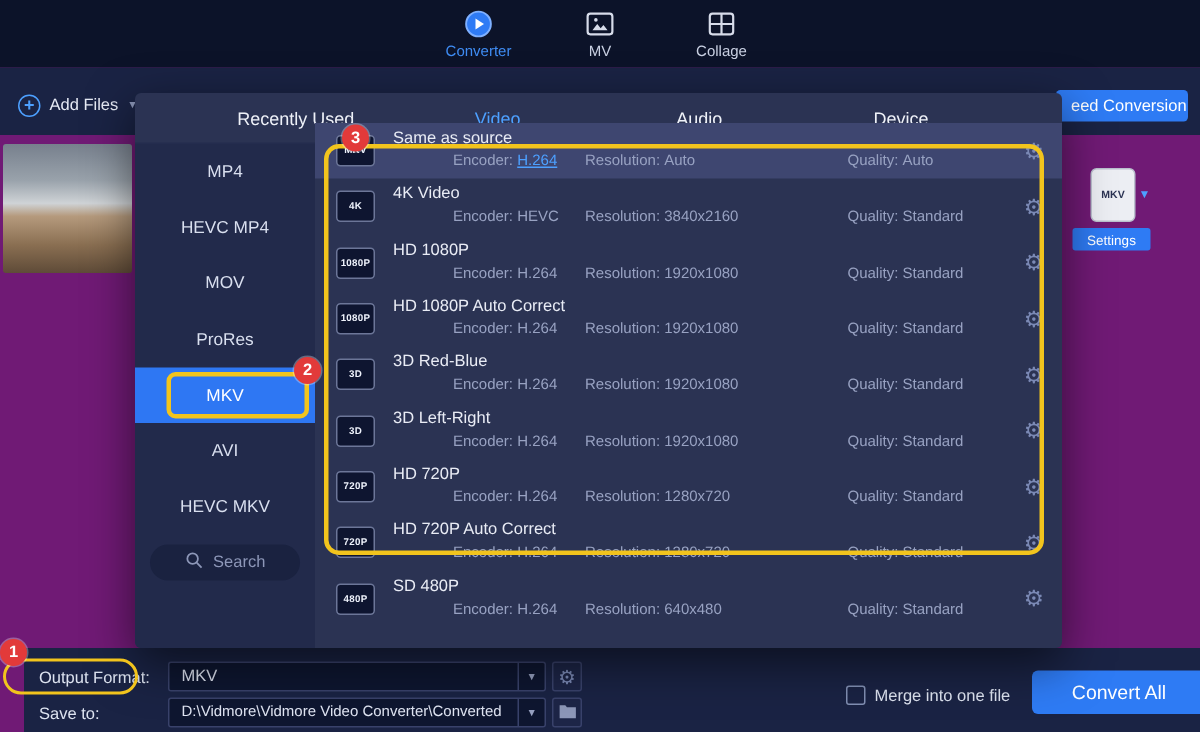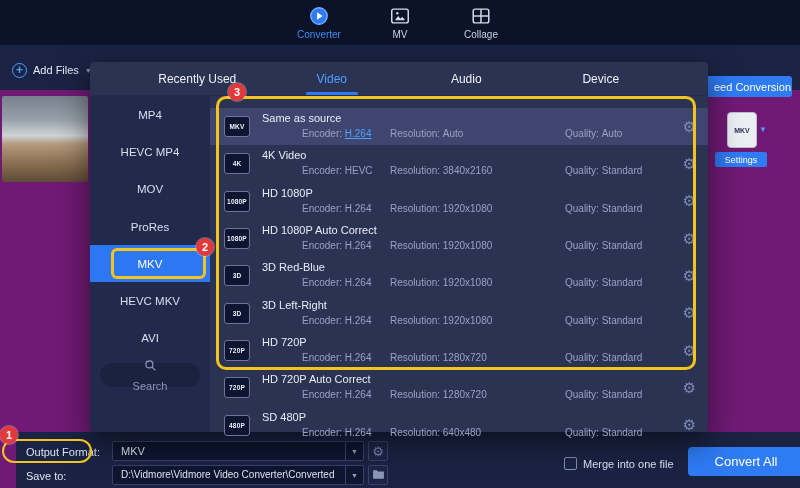--- a/index.html
+++ b/index.html
@@ -21,21 +21,21 @@
   .top-tab .lbl{font-size:10px;color:#c9d0e2;}
   .top-tab.active .lbl{color:#3f8cf3;}
 
   
   .toolbar{position:absolute;left:0;top:45px;width:800px;height:45px;background:#1a2344;}
   .add-files{position:absolute;left:12px;top:59px;height:22px;display:flex;align-items:center;gap:6px;z-index:2;}
   .plus{width:15px;height:15px;border:1.3px solid #4da0ff;border-radius:50%;color:#4da0ff;
     font-size:12px;line-height:12px;text-align:center;font-weight:bold;}
   .add-lbl{font-size:11px;color:#e6eaf5;}
   .caret{font-size:7px;color:#8b96b8;}
-  .speed-btn{position:absolute;left:704px;top:76px;width:88px;height:21px;background:#2e7bf4;
+  .speed-btn{position:absolute;left:704px;top:60px;width:88px;height:21px;background:#2e7bf4;
     border-radius:3px;color:#fff;font-size:11px;display:flex;align-items:center;
     padding-left:10px;z-index:1;white-space:nowrap;overflow:hidden;}
 
   
   .thumb{position:absolute;left:2px;top:96px;width:86px;height:86px;border-radius:2px;
     background:linear-gradient(180deg,#77808d 0%,#99a2ab 28%,#cfd3d6 46%,#b59a7d 56%,#8a6f52 78%,#5f4b38 100%);}
   .out-icon{position:absolute;left:727px;top:112px;width:30px;height:36px;background:#eceef3;
     border:1px solid #b9bfcd;border-radius:4px;display:flex;align-items:center;justify-content:center;
     font-size:7px;font-weight:bold;color:#2b3353;}
   .out-caret{position:absolute;left:759px;top:125px;font-size:8px;color:#4da0ff;}
@@ -53,23 +53,23 @@
   .panel-tab.active::after{content:"";position:absolute;bottom:0;left:50%;transform:translateX(-50%);
     width:52px;height:3px;background:#2f7bf5;border-radius:2px;}
 
   .sidebar{position:absolute;left:0;top:34px;width:120px;height:336px;background:#222a4b;
     border-bottom-left-radius:4px;overflow:hidden;}
   .side-items{display:flex;flex-direction:column;}
   .side-item{height:37.3px;flex:none;display:flex;align-items:center;justify-content:center;
     font-size:11.5px;color:#d9dfef;}
   .side-item.selected{background:#2e77f3;color:#fff;}
   .search-box{margin:6px 10px 0;height:24px;background:#1a2240;border-radius:12px;
-    display:flex;align-items:center;justify-content:center;gap:6px;color:#8d97b8;font-size:11px;flex-direction:column;}
-
-  .list{position:absolute;left:120px;top:46px;width:498px;height:336px;overflow:hidden;
+    display:flex;align-items:center;justify-content:center;gap:6px;color:#8d97b8;font-size:11px;}
+
+  .list{position:absolute;left:120px;top:20px;width:498px;height:336px;overflow:hidden;
     border-bottom-right-radius:4px;text-align:center;}
   .row{position:relative;height:37.33px;}
   .row.highlighted{background:#3e4670;}
   .row-icon{position:absolute;left:14px;top:8px;width:26px;height:21px;background:#0e1530;
     border:1px solid #6c7698;border-radius:3px;color:#eef2fb;font-size:6.5px;font-weight:bold;
     display:flex;align-items:center;justify-content:center;letter-spacing:.2px;}
   .row-title{position:absolute;left:52px;top:4px;font-size:11px;color:#e9ecf5;white-space:nowrap;}
   .row-enc{position:absolute;left:52px;top:20px;font-size:10px;color:#98a2c2;white-space:nowrap;margin-left:40px;}
   .row-res{position:absolute;left:180px;top:20px;font-size:10px;color:#98a2c2;white-space:nowrap;}
   .row-qual{position:absolute;left:355px;top:20px;font-size:10px;color:#98a2c2;white-space:nowrap;}
@@ -197,24 +197,24 @@
           <div class="side-item" data-interactable="true">
     <span data-interactable="false">MOV</span>
   </div>
           <div class="side-item" data-interactable="true">
     <span data-interactable="false">ProRes</span>
   </div>
           <div class="side-item selected" data-interactable="true">
     <span data-interactable="false">MKV</span>
   </div>
           <div class="side-item" data-interactable="true">
+    <span data-interactable="false">AVI</span>
+  </div>
+          <div class="side-item" data-interactable="true">
     <span data-interactable="false">HEVC MKV</span>
-  </div>
-          <div class="side-item" data-interactable="true">
-    <span data-interactable="false">AVI</span>
   </div>
         </div>
       <div class="search-box" data-interactable="true">
         <span data-interactable="false">
           <svg width="13" height="13" viewBox="0 0 24 24">
               <circle cx="10" cy="10" r="6.5" fill="none" stroke="#8d97b8" stroke-width="2.2"></circle>
               <line x1="15" y1="15" x2="21" y2="21" stroke="#8d97b8" stroke-width="2.2"></line>
             </svg>
         </span>
         <span data-interactable="false">Search</span>

